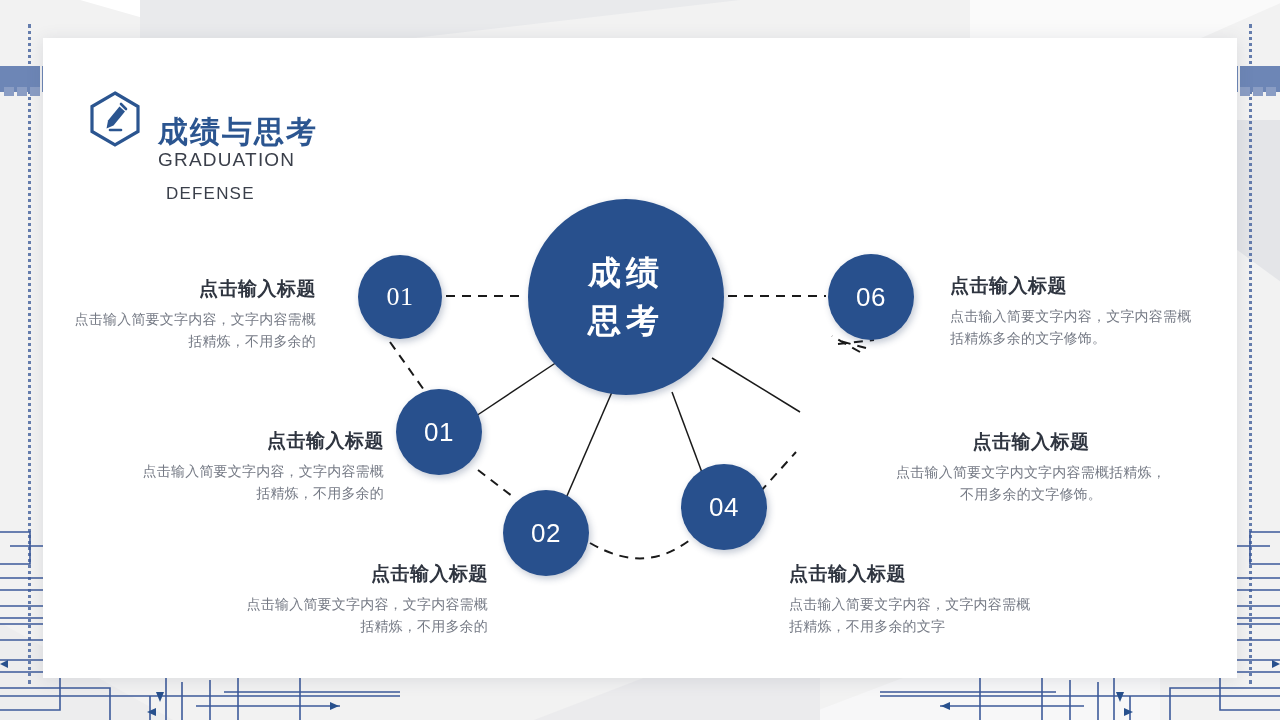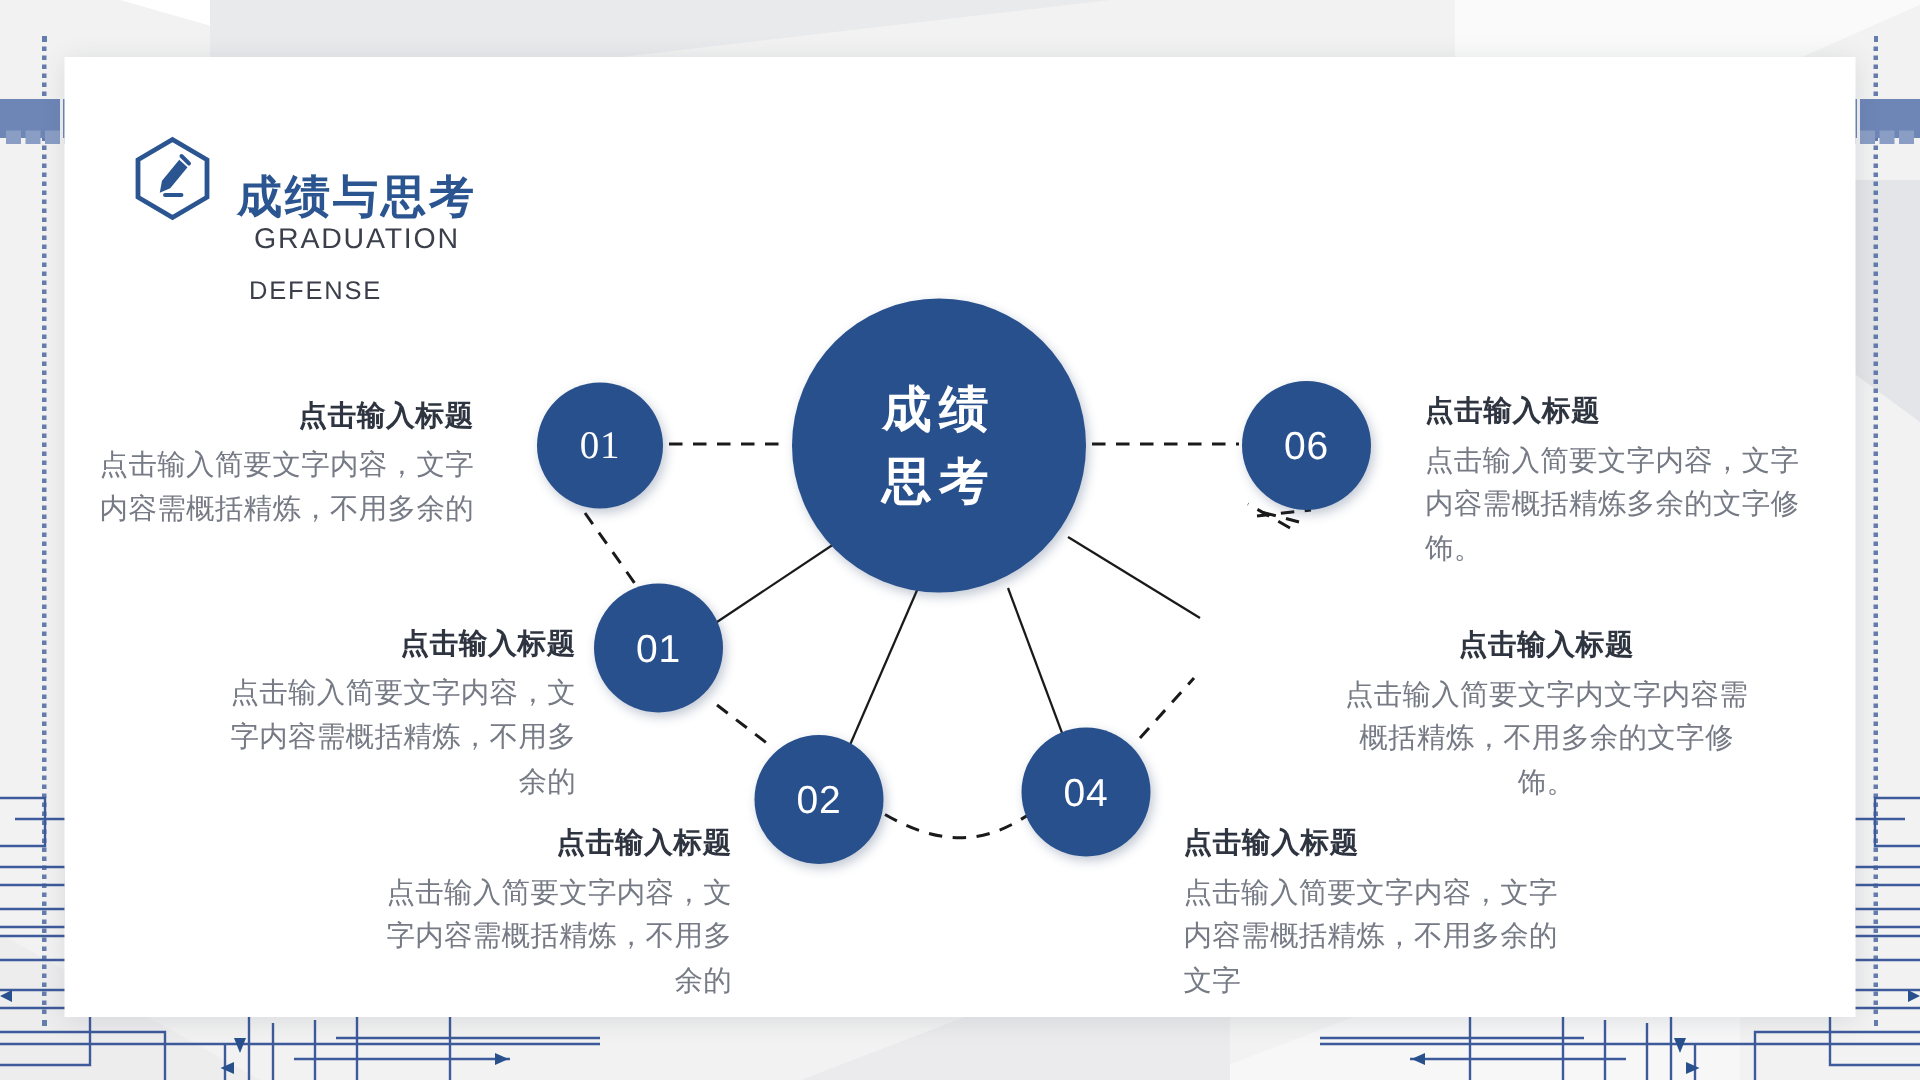--- a/index.html
+++ b/index.html
@@ -111,21 +111,20 @@
     letter-spacing: 2px;
     line-height: 1.05;
     margin-top: 30px;
   }
   #title-en {
     font-size: 19px;
     color: #3a3f4a;
     letter-spacing: 1.2px;
     line-height: 1.15;
     margin-top: 1px;
-    text-align: center;
   }
   #title-en2 {
     font-size: 17px;
     color: #3a3f4a;
     letter-spacing: 1.2px;
     margin-top: 14px;
     margin-left: 8px;
   }
 
   
@@ -157,39 +156,38 @@
     font-size: 33px;
     font-weight: bold;
     letter-spacing: 5px;
     line-height: 1.45;
   }
   #node-center .ln { display: block; }
 
   #node-01 { left: 358px; top: 255px; width: 84px; height: 84px; font-family: Liberation Serif, serif; }
   #node-02 { left: 396px; top: 389px; width: 86px; height: 86px; }
   #node-03 { left: 503px; top: 490px; width: 86px; height: 86px; }
-  #node-04 { left: 681px; top: 485px; width: 86px; height: 86px; }
+  #node-04 { left: 681px; top: 464px; width: 86px; height: 86px; }
   #node-05 { left: 785px; top: 376px; width: 84px; height: 84px; }
   #node-06 { left: 828px; top: 254px; width: 86px; height: 86px; }
 
   
-  .tblock { position: absolute; }
+  .tblock { position: absolute; margin-top: 12px; }
   .tblock .ttitle {
     font-size: 19px;
     font-weight: bold;
     color: #2f3540;
     letter-spacing: .5px;
     margin-bottom: 7px;
   }
   .tblock .tbody {
-    font-size: 19px;
+    font-size: 14px;
     color: #757a85;
     line-height: 1.55;
     letter-spacing: .2px;
-    font-family: Liberation Mono, monospace;
   }
   .align-right  { text-align: right; }
   .align-left   { text-align: left; }
   .align-center { text-align: center; }
 
   #t01 { left: 66px;  top: 264px; width: 250px; }
   #t02 { left: 140px; top: 416px; width: 244px; }
   #t03 { left: 240px; top: 549px; width: 248px; }
   #t04 { left: 789px; top: 549px; width: 252px; }
   #t05 { left: 890px; top: 417px; width: 282px; }

